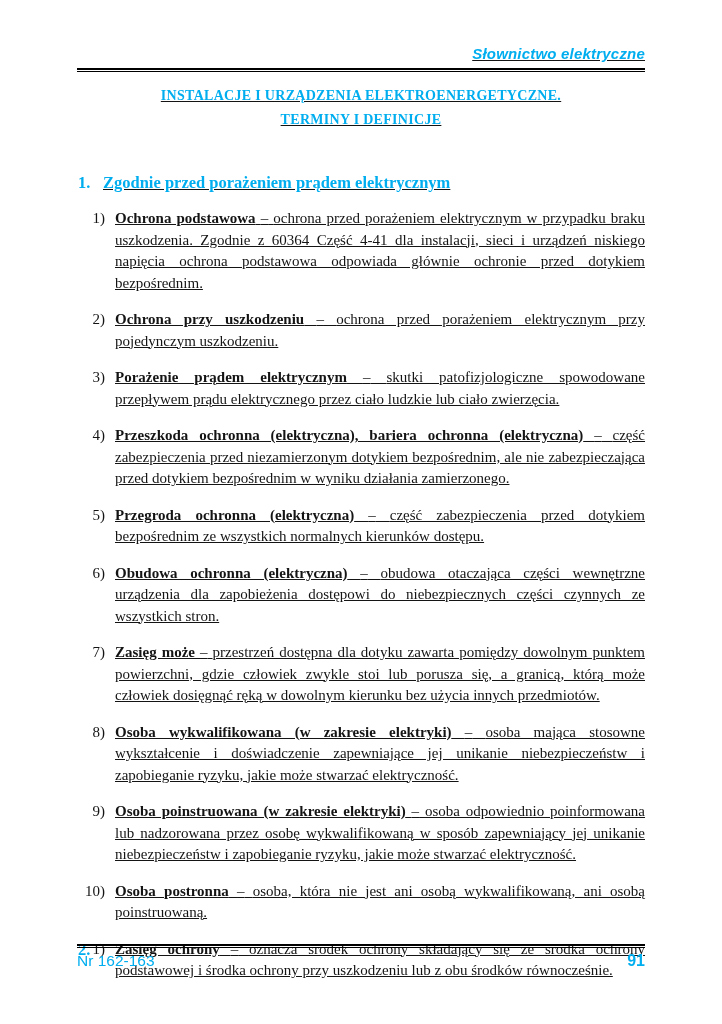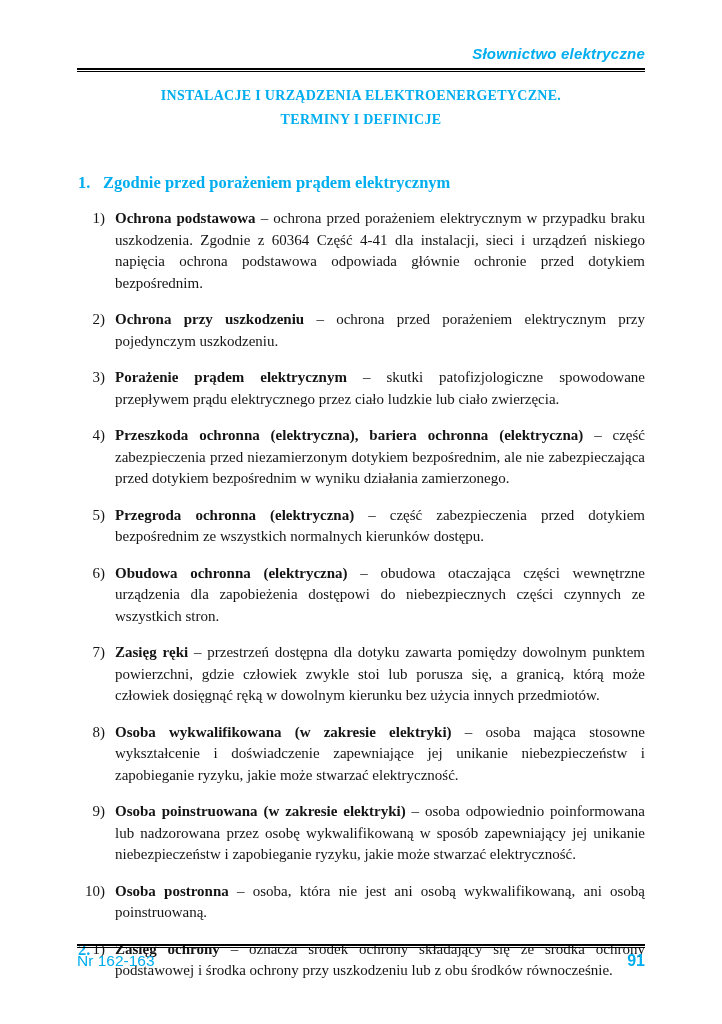--- a/index.html
+++ b/index.html
@@ -6,20 +6,21 @@
   html, body { margin: 0; padding: 0; background: #ffffff; }
   .page {
     position: relative;
     width: 722px;
     height: 1024px;
     background: #ffffff;
     padding: 45px 77px 0 77px;
     font-family: "Liberation Serif", serif;
     color: #141414;
     overflow: hidden;
+    text-decoration: underline;
   }
   .running-head {
     font-family: "Liberation Sans", sans-serif;
     font-weight: 700;
     font-style: italic;
     font-size: 15px;
     line-height: 18px;
     color: var(--accent, #00aeef);
     text-align: right;
     margin-bottom: 5px;
@@ -147,21 +148,21 @@
 
     <p class="item">
       <span class="num">6)</span>
       <span class="term">Obudowa ochronna (elektryczna)</span>
       <span class="dash">–</span>
       <span class="def">obudowa otaczająca części wewnętrzne urządzenia dla zapobieżenia dostępowi do niebezpiecznych części czynnych ze wszystkich stron.</span>
     </p>
 
     <p class="item">
       <span class="num">7)</span>
-      <span class="term">Zasięg ręki</span>
+      <span class="term">Zasięg może</span>
       <span class="dash">–</span>
       <span class="def">przestrzeń dostępna dla dotyku zawarta pomiędzy dowolnym punktem powierzchni, gdzie człowiek zwykle stoi lub porusza się, a granicą, którą może człowiek dosięgnąć ręką w dowolnym kierunku bez użycia innych przedmiotów.</span>
     </p>
 
     <p class="item">
       <span class="num">8)</span>
       <span class="term">Osoba wykwalifikowana (w zakresie elektryki)</span>
       <span class="dash">–</span>
       <span class="def">osoba mająca stosowne wykształcenie i doświadczenie zapewniające jej unikanie niebezpieczeństw i zapobieganie ryzyku, jakie może stwarzać elektryczność.</span>
     </p>

